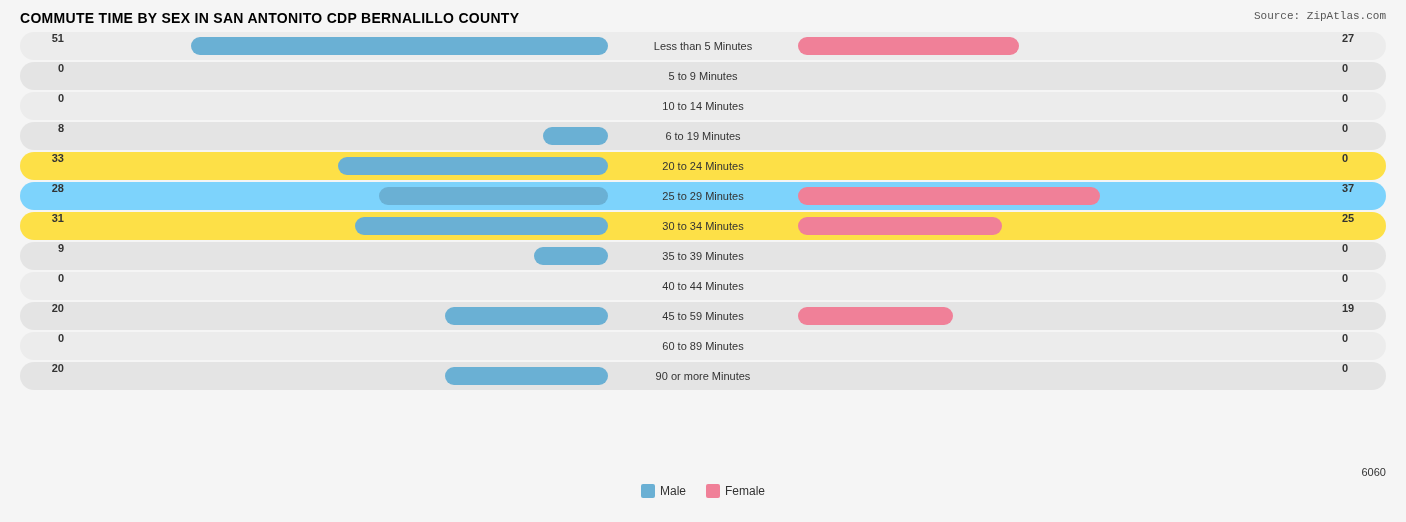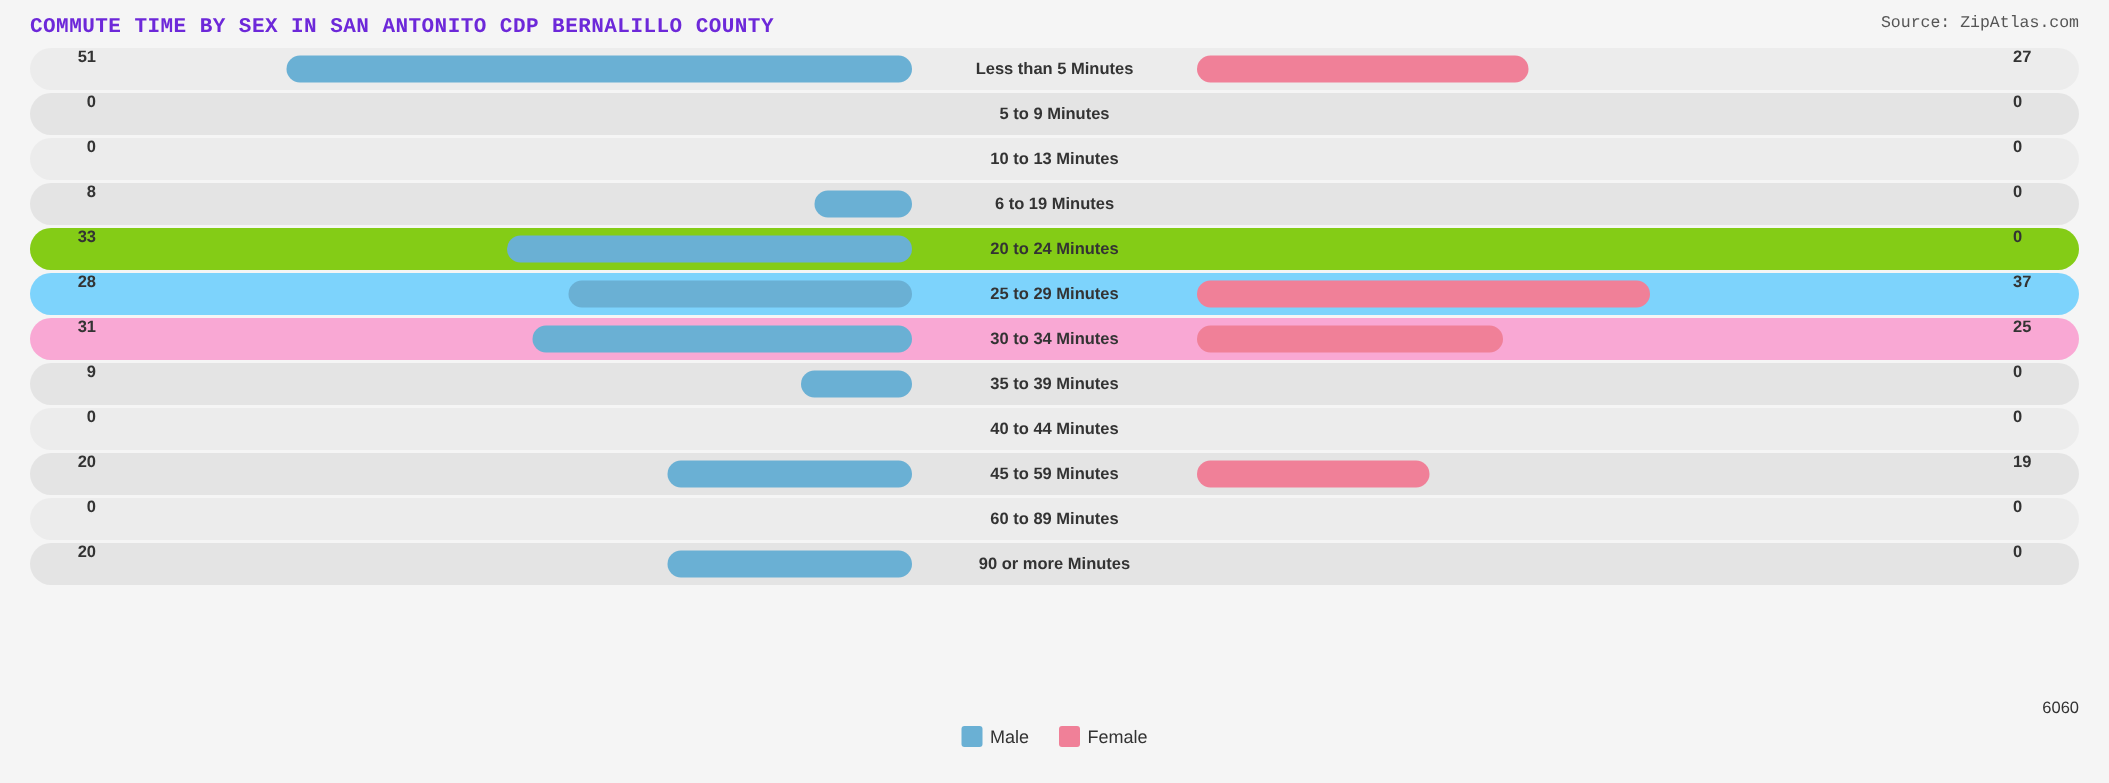--- a/index.html
+++ b/index.html
@@ -14,24 +14,23 @@
       background: #f5f5f5;
       width: 1406px;
       height: 522px;
       padding: 10px 20px 30px 20px;
       position: relative;
     }
     .chart-title {
       font-size: 14px;
       font-weight: bold;
       text-transform: uppercase;
-      color: #6d28d9;
+      color: #000000;
       margin-bottom: 6px;
       letter-spacing: 0.3px;
-      font-family: Liberation Mono, monospace;
     }
     .source-label {
       position: absolute;
       top: 10px;
       right: 20px;
       font-size: 11px;
       color: #555;
       font-family: Liberation Mono, monospace;
     }
     .chart-area {
@@ -118,21 +117,20 @@
       font-weight: bold;
       padding-left: 6px;
       flex-shrink: 0;
     }
     .bars-and-label {
       flex: 1;
       display: flex;
       align-items: center;
       height: 100%;
       position: relative;
-      font-weight: bold;
     }
     .half-left {
       flex: 1;
       display: flex;
       justify-content: flex-end;
       align-items: center;
       height: 100%;
     }
     .half-right {
       flex: 1;
@@ -183,40 +181,40 @@
             <div class="half-right"></div>
           </div>
           <div class="right-num">0</div>
         </div>
       </div>
       <div class="row-wrapper" style="background: rgb(236, 236, 236);">
         <div class="row-inner">
           <div class="left-num">0</div>
           <div class="bars-and-label">
             <div class="half-left"></div>
-            <div class="mid-label">10 to 13 Minutes</div>
+            <div class="mid-label">10 to 14 Minutes</div>
             <div class="half-right"></div>
           </div>
           <div class="right-num">0</div>
         </div>
       </div>
       <div class="row-wrapper" style="background: rgb(228, 228, 228);">
         <div class="row-inner">
           <div class="left-num">8</div>
           <div class="bars-and-label">
             <div class="half-left">
               <div class="bar bar-male" style="width: 65px;"></div>
             </div>
             <div class="mid-label">6 to 19 Minutes</div>
             <div class="half-right"></div>
           </div>
           <div class="right-num">0</div>
         </div>
       </div>
-      <div class="row-wrapper" style="background: #84cc16;">
+      <div class="row-wrapper" style="background: #fde047;">
         <div class="row-inner">
           <div class="left-num">33</div>
           <div class="bars-and-label">
             <div class="half-left">
               <div class="bar bar-male" style="width: 270px;"></div>
             </div>
             <div class="mid-label">20 to 24 Minutes</div>
             <div class="half-right"></div>
           </div>
           <div class="right-num">0</div>
@@ -230,21 +228,21 @@
               <div class="bar bar-male" style="width: 229px;"></div>
             </div>
             <div class="mid-label">25 to 29 Minutes</div>
             <div class="half-right">
               <div class="bar bar-female" style="width: 302px;"></div>
             </div>
           </div>
           <div class="right-num">37</div>
         </div>
       </div>
-      <div class="row-wrapper" style="background: #f9a8d4;">
+      <div class="row-wrapper" style="background: #fde047;">
         <div class="row-inner">
           <div class="left-num">31</div>
           <div class="bars-and-label">
             <div class="half-left">
               <div class="bar bar-male" style="width: 253px;"></div>
             </div>
             <div class="mid-label">30 to 34 Minutes</div>
             <div class="half-right">
               <div class="bar bar-female" style="width: 204px;"></div>
             </div>

